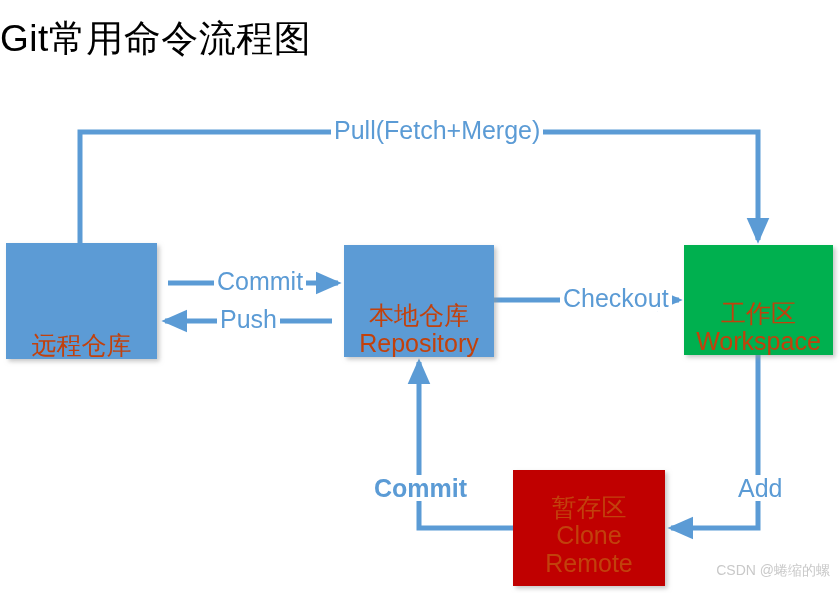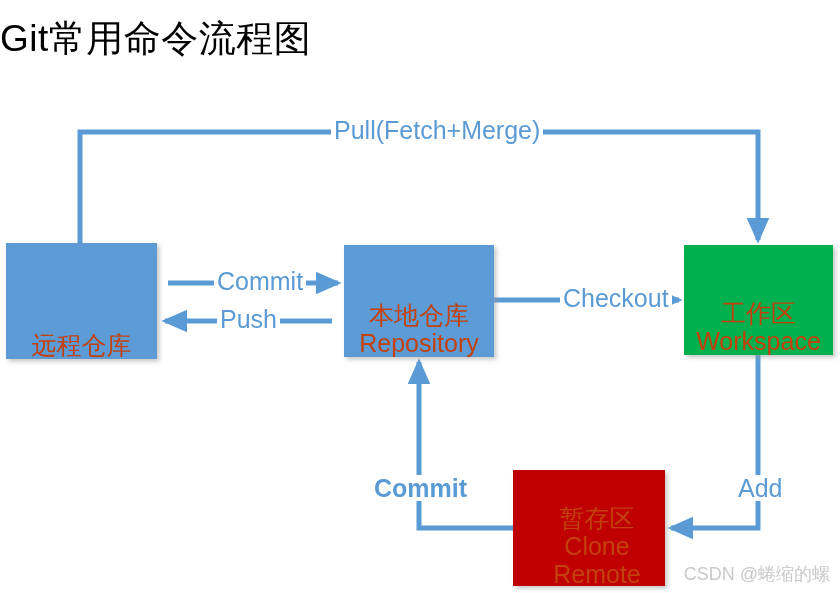--- a/index.html
+++ b/index.html
@@ -53,21 +53,21 @@
     text-align: left;
     font-size: 37px;
     color: #000000;
     font-family: "Liberation Sans", "DejaVu Sans", sans-serif;
     letter-spacing: 0.5px;
   }
   #watermark {
     position: absolute;
     right: 10px;
     top: 562px;
-    font-size: 18px;
+    font-size: 14px;
     color: #c9c9c9;
     font-family: "Liberation Sans", "DejaVu Sans", sans-serif;
     white-space: nowrap;
   }
 </style>
 </head>
 <body>
 
 <div id="canvas">
 
@@ -114,21 +114,21 @@
   <div class="box-label" style="left:684px; top:245px; width:149px; height:110px;">
     <span>工作区</span>
     <span>Workspace</span>
   </div>
 
   <div class="box-label" style="left:344px; top:245px; width:150px; height:112px;">
     <span>本地仓库</span>
     <span>Repository</span>
   </div>
 
-  <div class="box-label" style="left:513px; top:475px; width:152px; height:113px;padding-left:8px;">
+  <div class="box-label" style="left:513px; top:464px; width:152px; height:113px;">
     <span>暂存区</span>
     <span>Clone</span>
     <span>Remote</span>
   </div>
 
   <div class="edge-label" style="left:307px; top:117px;margin-left:24px;">Pull(Fetch+Merge)</div>
 
   <div class="edge-label" style="left:214px; top:268px;">Commit</div>
 
   <div class="edge-label" style="left:217px; top:306px;text-align:center;">Push</div>

